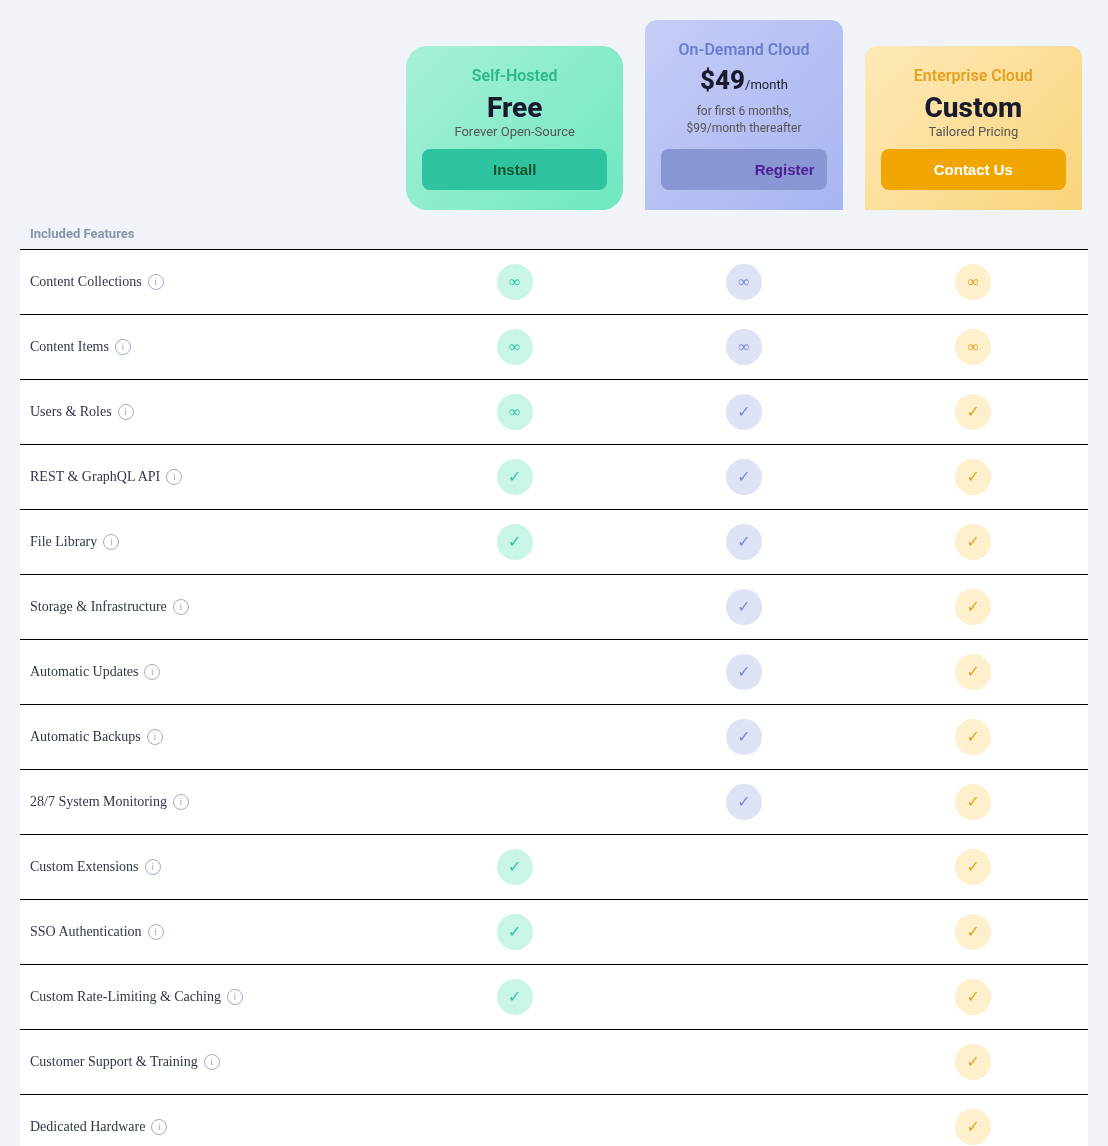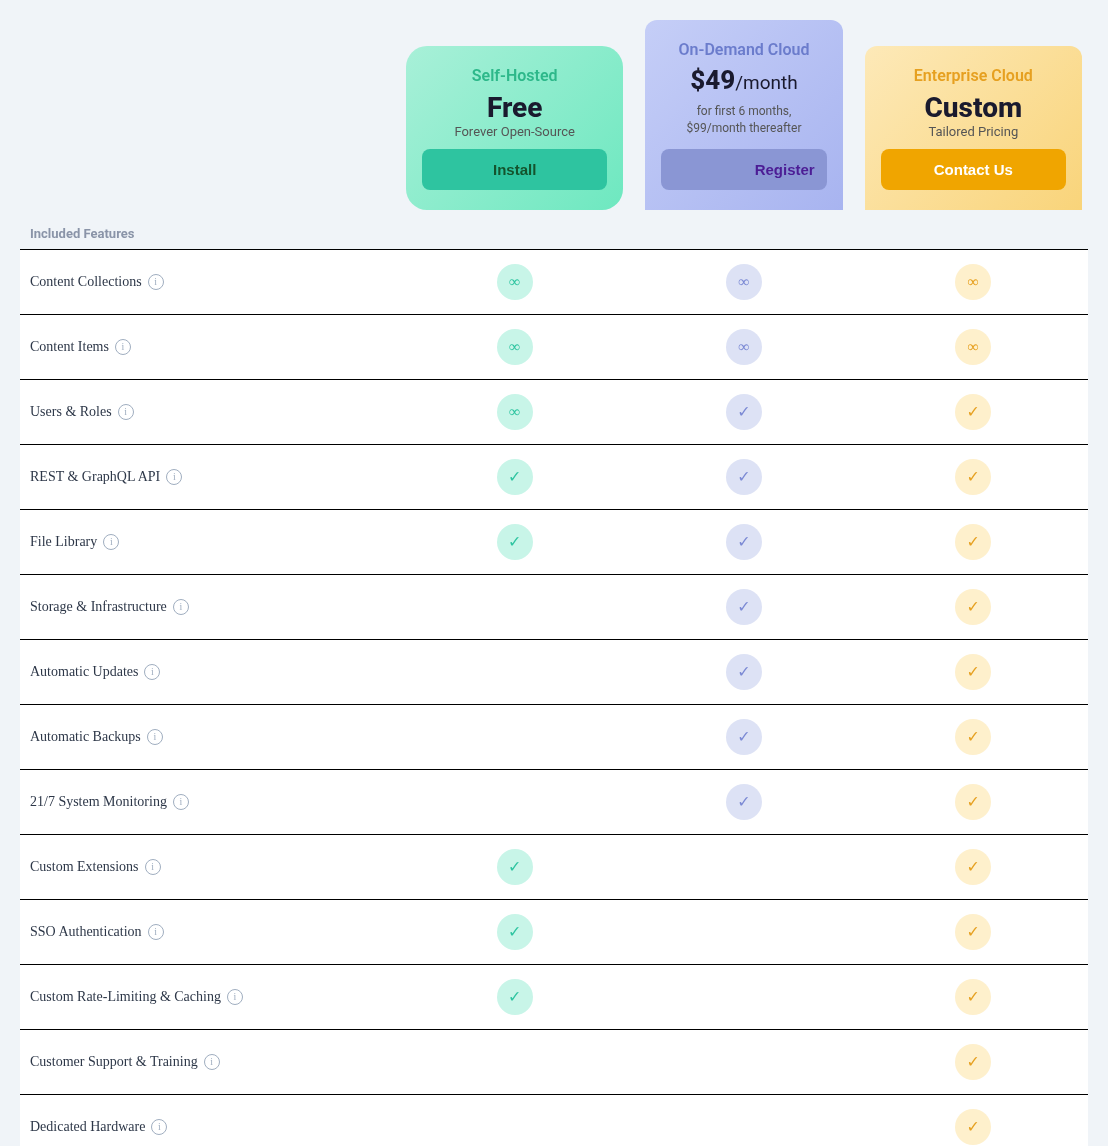--- a/index.html
+++ b/index.html
@@ -174,21 +174,21 @@
     .on-demand-header {
       text-align: center;
       padding-bottom: 8px;
     }
     .on-demand-price {
       font-size: 26px;
       font-weight: 800;
       color: #1a1a2e;
     }
     .on-demand-price .period {
-      font-size: 19px;
+      font-size: 13px;
       font-weight: 400;
     }
   </style>
 </head>
 <body>
 
 <div class="pricing-table">
 
   <div class="table-header">
     <div class="header-empty"></div>
@@ -331,21 +331,21 @@
         <div class="feature-cell"></div>
         <div class="feature-cell">
           <div class="check-circle check-blue">✓</div>
         </div>
         <div class="feature-cell">
           <div class="check-circle check-yellow">✓</div>
         </div>
       </div>
       <div class="feature-row">
         <div class="feature-name">
-          <span>21/7 System Monitoring</span>
+          <span>28/7 System Monitoring</span>
           <span class="info-icon">i</span>
         </div>
         <div class="feature-cell"></div>
         <div class="feature-cell">
           <div class="check-circle check-blue">✓</div>
         </div>
         <div class="feature-cell">
           <div class="check-circle check-yellow">✓</div>
         </div>
       </div>

